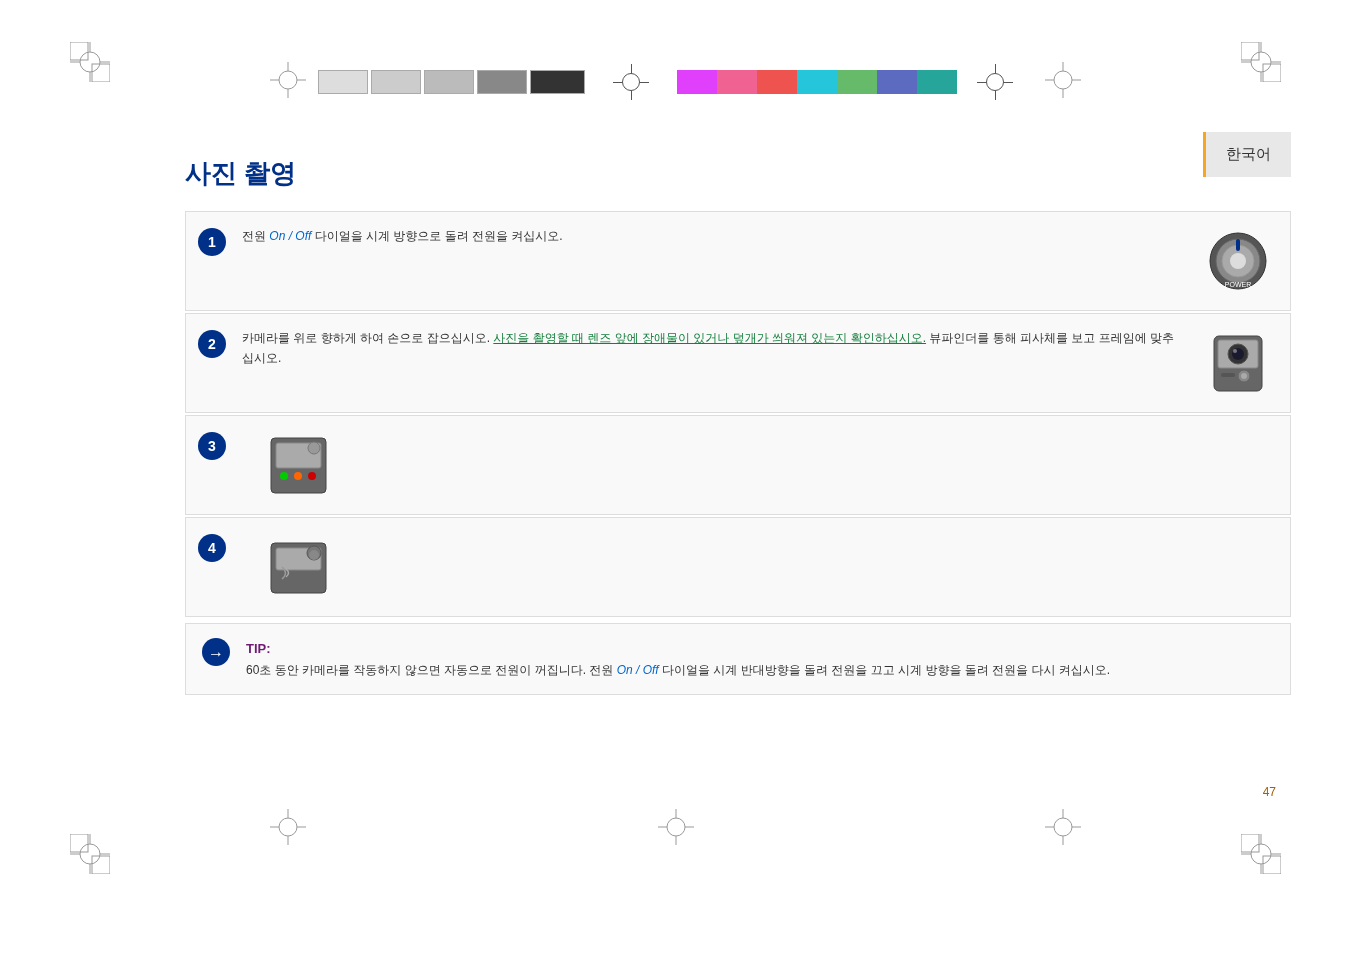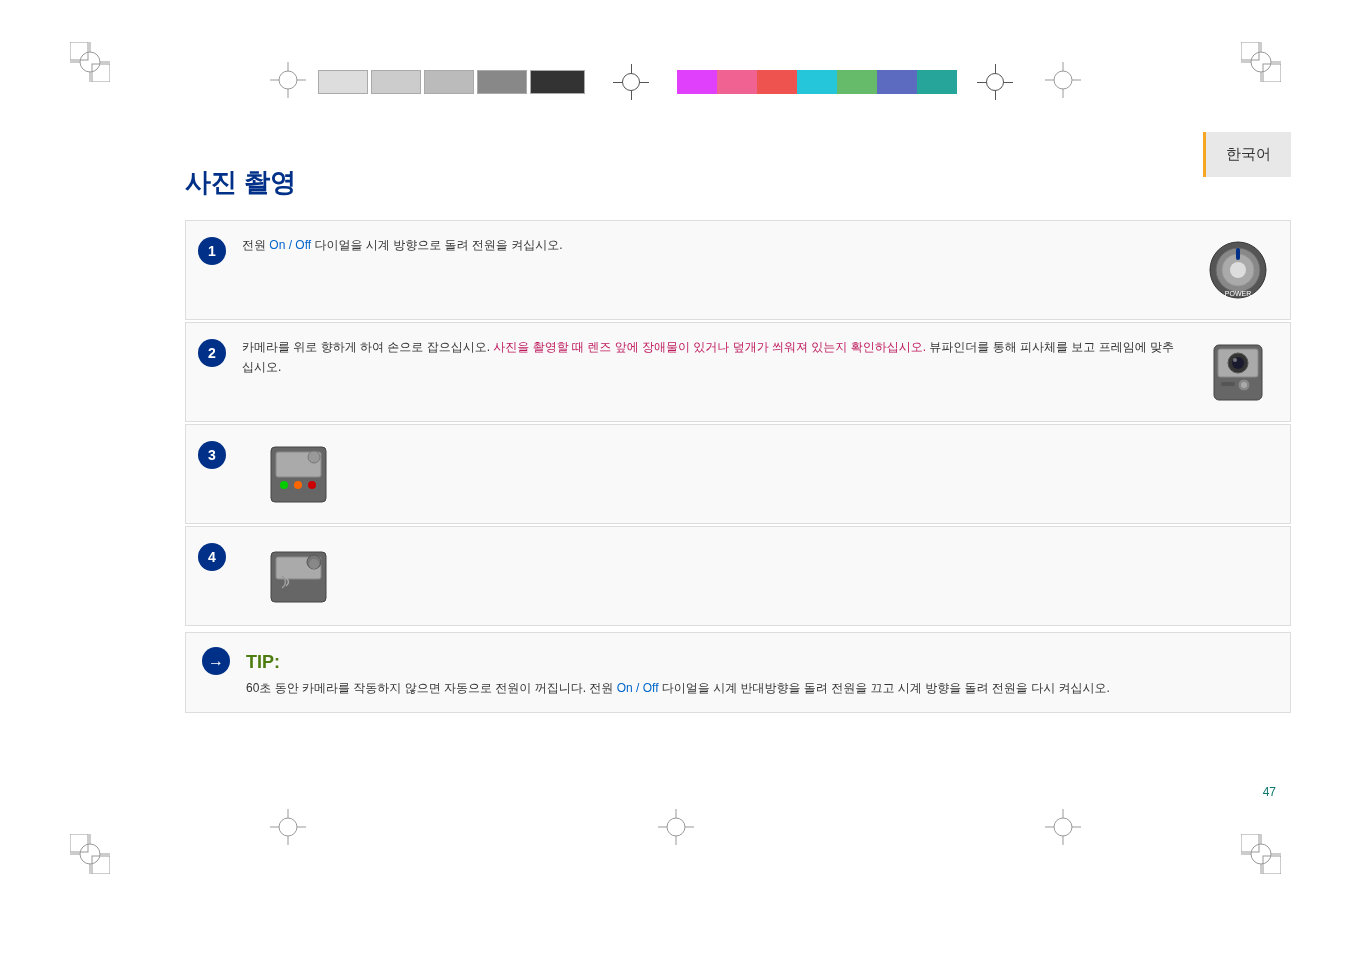--- a/index.html
+++ b/index.html
@@ -90,21 +90,21 @@
       color: #333;
       border-left: 3px solid #f5a623;
     }
 
     
     .page-title {
       font-size: 26px;
       font-weight: bold;
       color: #003087;
       margin-bottom: 20px;
-      margin-top: 35px;
+      margin-top: 26px;
       margin-left: 0;
     }
 
     
     .steps-container {
       display: flex;
       flex-direction: column;
       gap: 0;
     }
 
@@ -146,21 +146,22 @@
       height: 70px;
       flex-shrink: 0;
       margin-left: 16px;
       display: flex;
       align-items: center;
       justify-content: center;
     }
 
     
     .highlight-blue {
-      color: #be185d;
+      color: #15803d;
+      text-decoration: underline;
     }
     .highlight-italic {
       font-style: italic;
       color: #0066cc;
     }
 
     
     .tip-box {
       display: flex;
       align-items: flex-start;
@@ -186,36 +187,37 @@
     }
 
     .tip-content {
       font-size: 12px;
       color: #333;
       line-height: 1.7;
     }
 
     .tip-title {
       font-weight: bold;
-      color: #4d7c0f;
-      font-size: 18px;
+      color: #701a75;
+      font-size: 13px;
     }
 
     
     .page-number {
       position: absolute;
       bottom: 155px;
       right: 75px;
       font-size: 12px;
-      color: #0f766e;
+      color: #a16207;
     }
 
     
     .on-off {
       color: #0066cc;
+      font-style: italic;
     }
 
     
     .power-svg {
       width: 65px;
       height: 65px;
     }
 
     
     .lens-svg {

